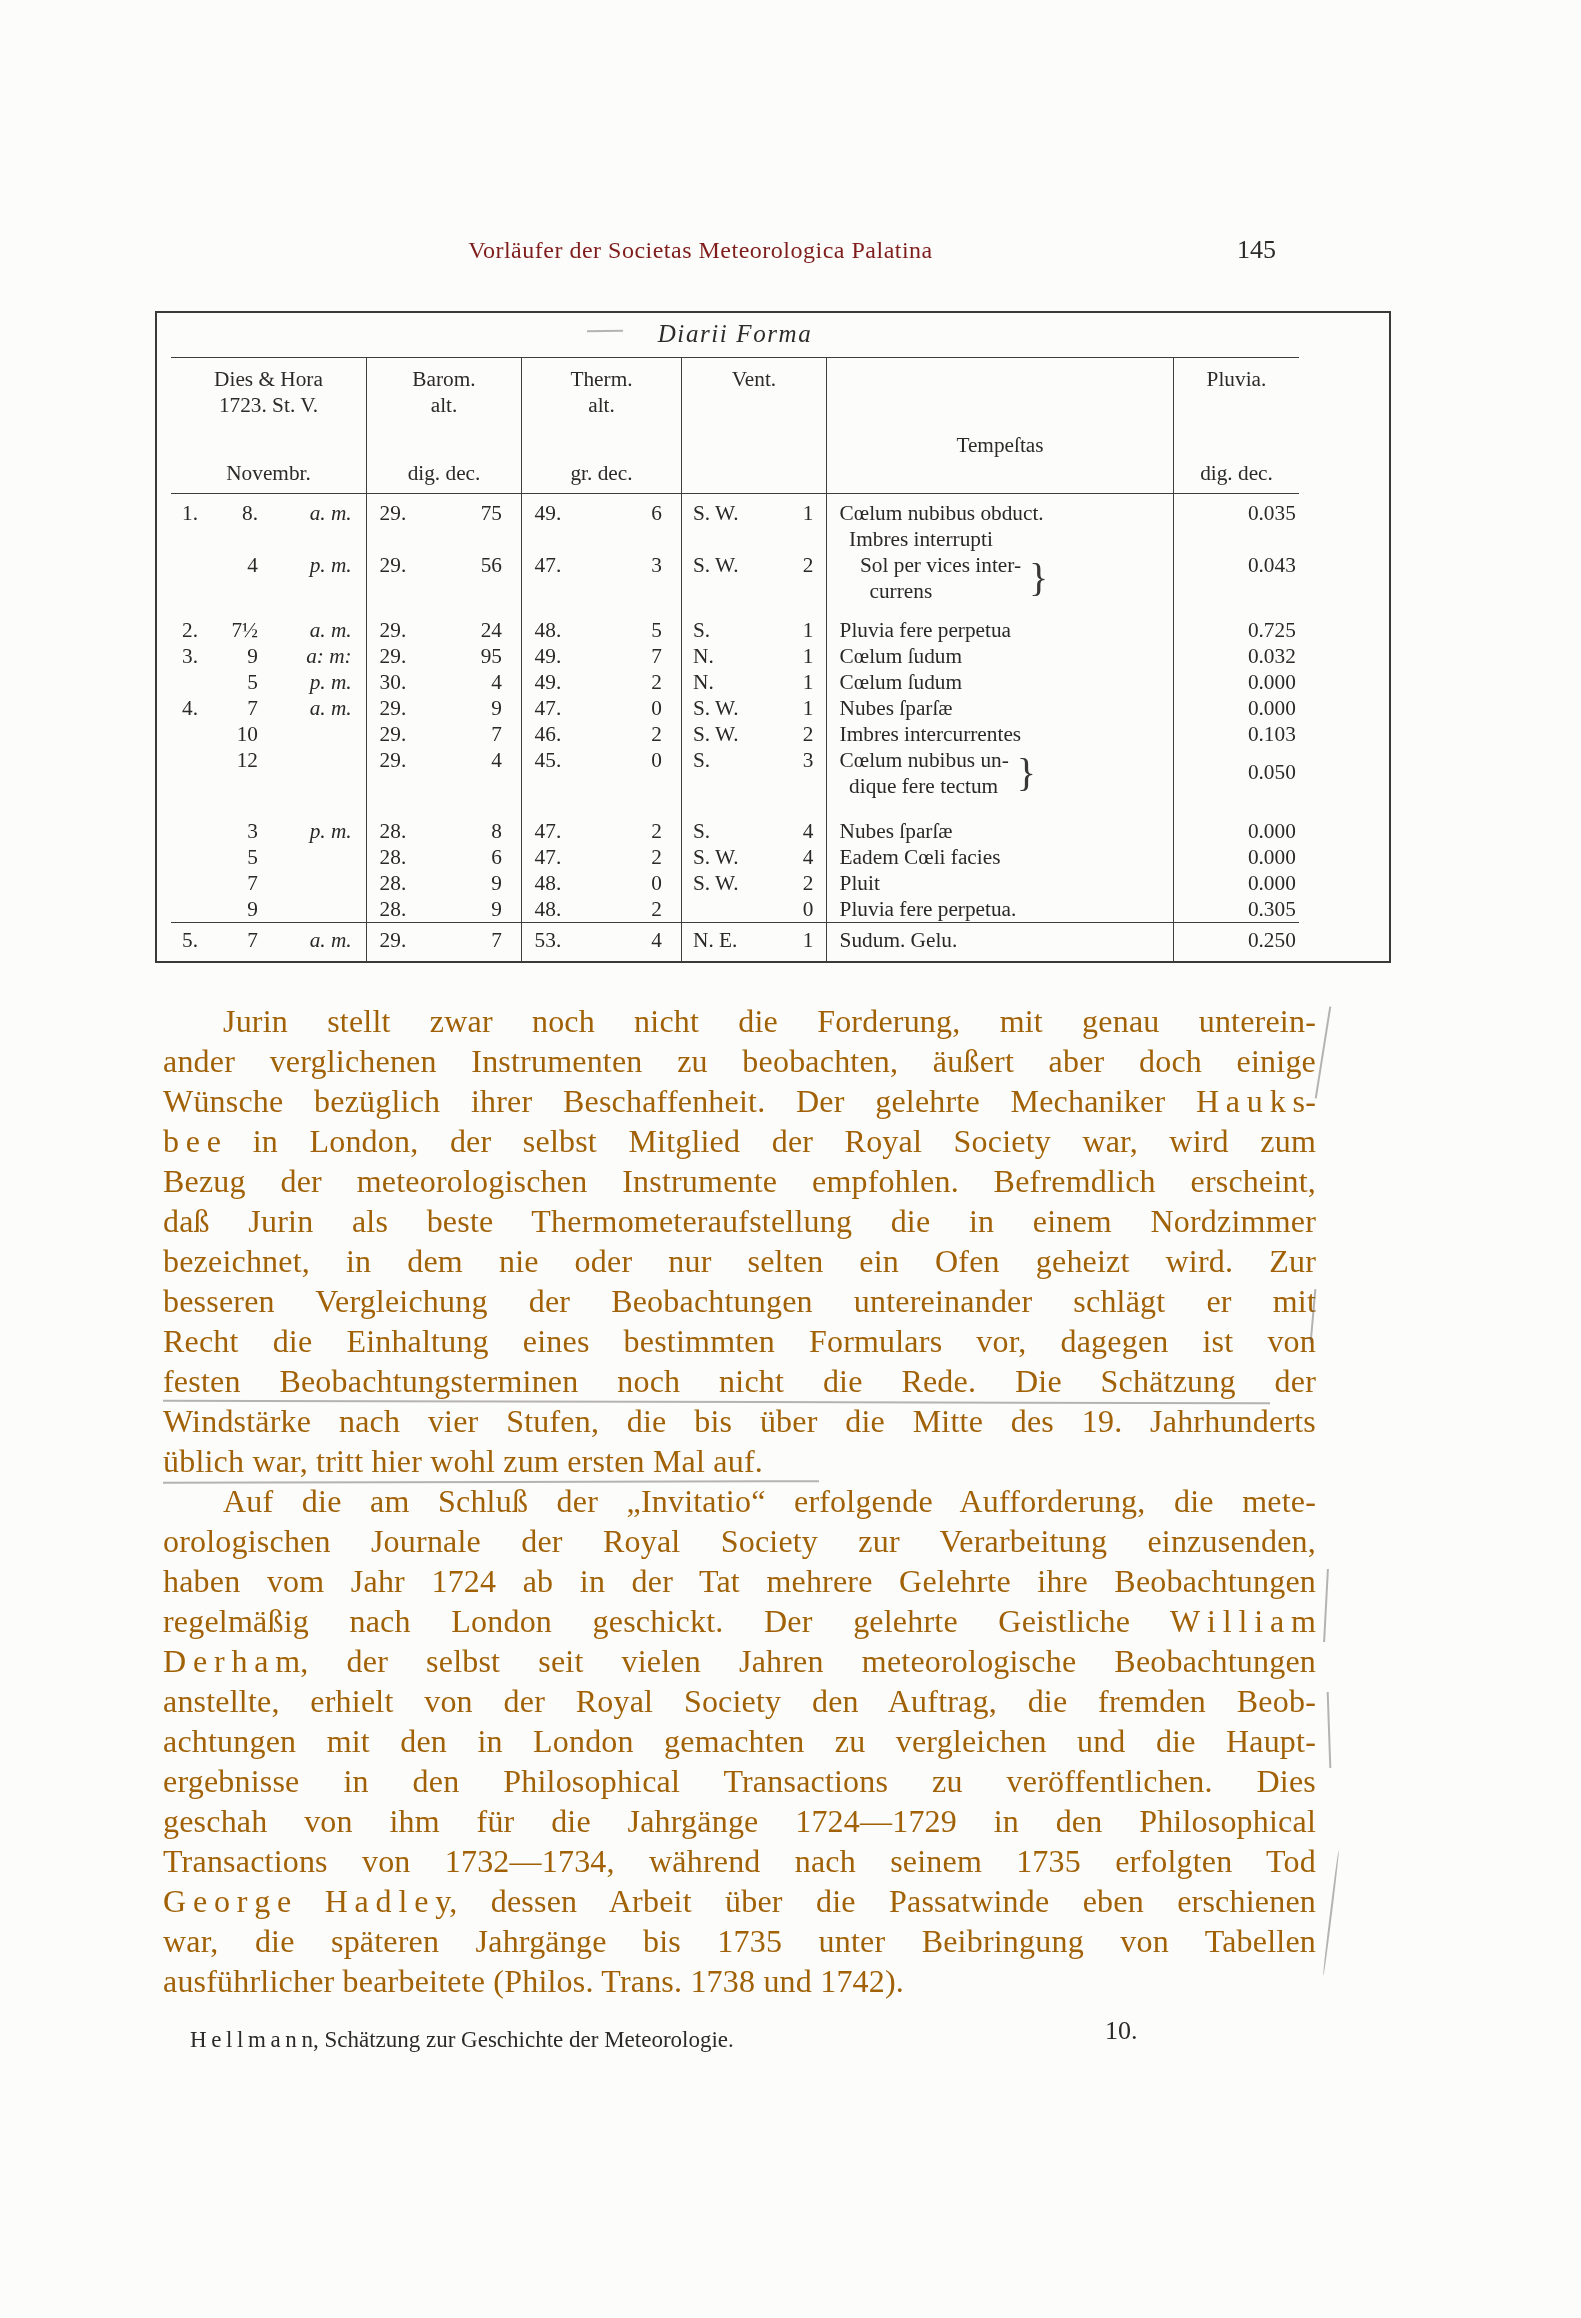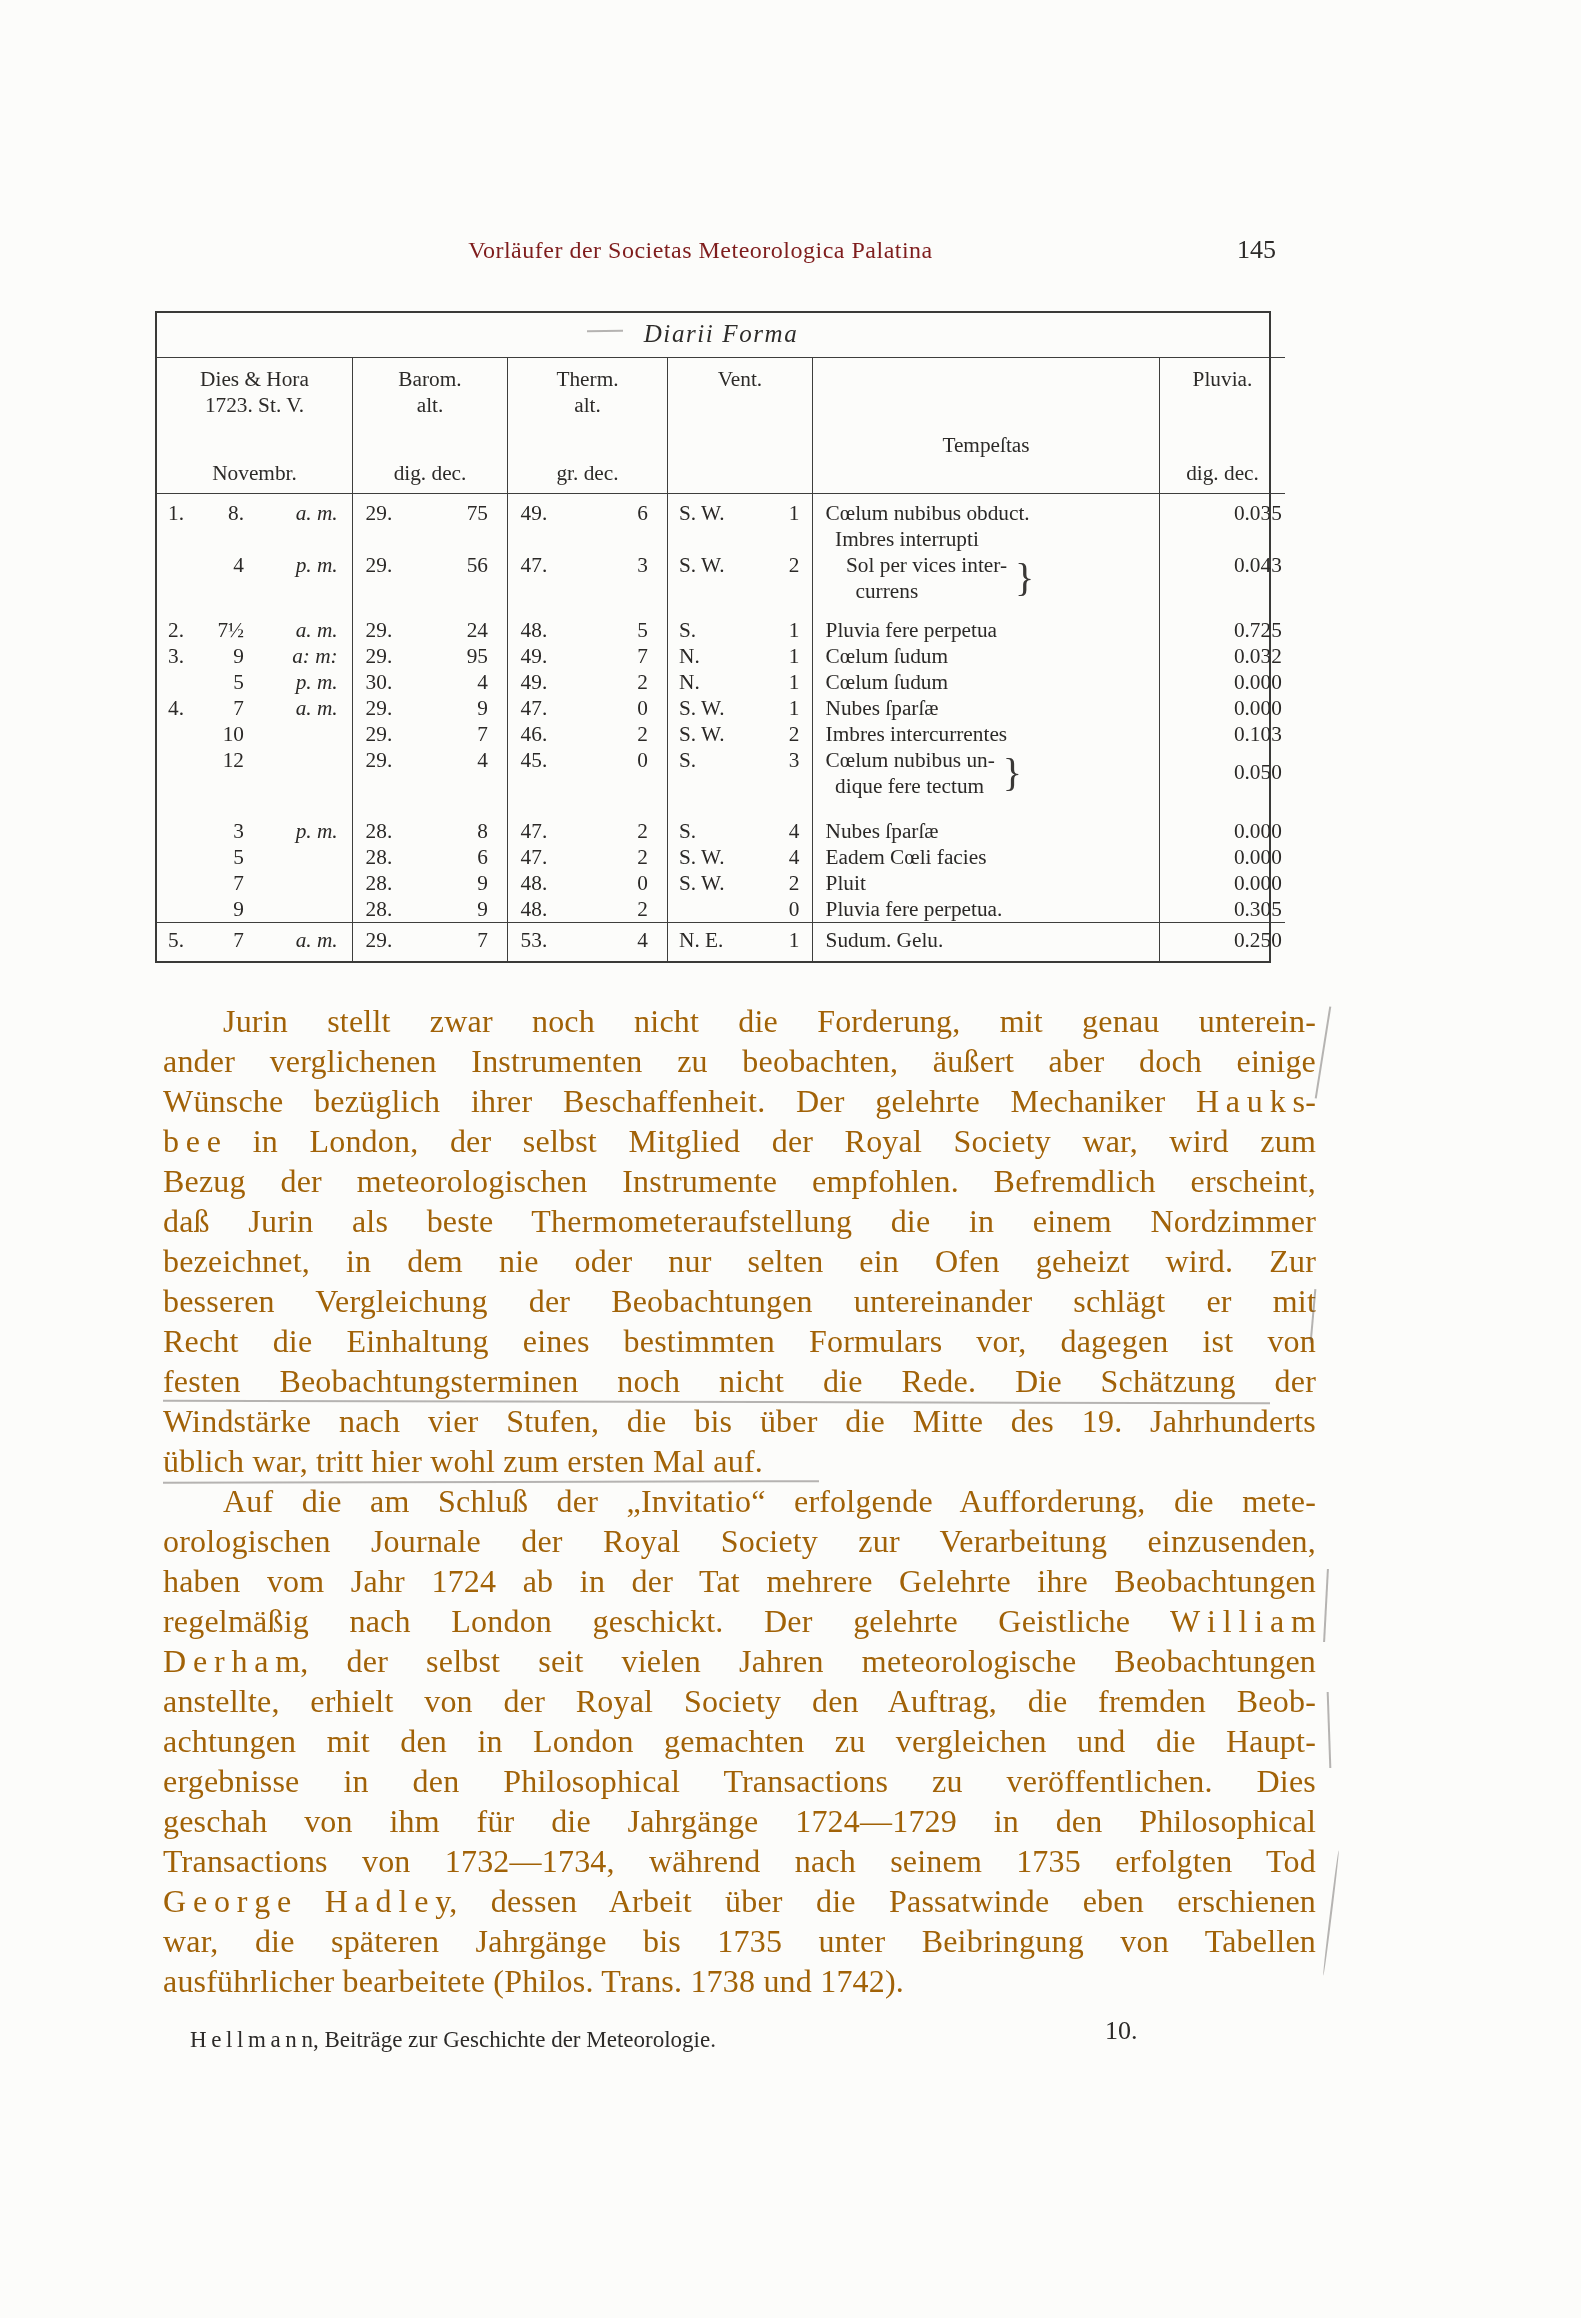--- a/index.html
+++ b/index.html
@@ -6,23 +6,23 @@
   .page{position:relative;width:1581px;height:2319px;margin:0 auto;background:#fcfcfa;
         color:#2a2a28;font-family:"Liberation Serif","DejaVu Serif",serif;overflow:hidden;}
 
   
   .running-head{position:absolute;top:237px;left:163px;width:1153px;height:35px;}
   .head-title{position:absolute;left:17px;right:95px;text-align:center;font-size:24px;
               letter-spacing:0.5px;color:#7f1d1d;}
   .page-number{position:absolute;right:40px;top:-1.6px;font-size:26px;color:#2c2a28;}
 
   
-  .diarii{position:absolute;top:311px;left:155px;width:1116px;box-sizing:border-box;
+  .diarii{position:absolute;top:311px;left:155px;width:1236px;box-sizing:border-box;
           display:grid;grid-template-columns:195px 155px 160px 145px 347px 126px;
-          border:2.4px solid #3a3a38;}
+          border:2.4px solid #3a3a38;padding-left:14px;}
   .t-title{grid-column:1 / -1;text-align:center;font-style:italic;font-size:25px;
            letter-spacing:1.6px;padding:7.1px 0 8.7px;border-bottom:1.6px solid #3e3e3c;color:#2e2c2a;}
   .hc{height:136px;box-sizing:border-box;display:flex;flex-direction:column;
       padding:8px 4.7px 6.3px;border-bottom:1.6px solid #3e3e3c;font-size:21.3px;line-height:26px;
       text-align:center;color:#2d2b29;}
   .hbot{margin-top:auto;}
   .h-temp-label{margin-top:66px;}
   .bl{border-left:1.6px solid #3e3e3c;}
 
   .dc{box-sizing:border-box;font-size:21.3px;line-height:26px;color:#2b2927;
@@ -453,21 +453,21 @@
       <div class="line">achtungen mit den in London gemachten zu vergleichen und die Haupt-</div>
       <div class="line">ergebnisse in den Philosophical Transactions zu veröffentlichen. Dies</div>
       <div class="line">geschah von ihm für die Jahrgänge 1724—1729 in den Philosophical</div>
       <div class="line">Transactions von 1732—1734, während nach seinem 1735 erfolgten Tod</div>
       <div class="line">G e o r g e H a d l e y, dessen Arbeit über die Passatwinde eben erschienen</div>
       <div class="line">war, die späteren Jahrgänge bis 1735 unter Beibringung von Tabellen</div>
       <div class="line last">ausführlicher bearbeitete (Philos. Trans. 1738 und 1742).</div>
     </div>
   </div>
 
-  <div class="footnote">H e l l m a n n, Beiträge zur Geschichte der Meteorologie.</div>
+  <div class="footnote">H e l l m a n n, Schätzung zur Geschichte der Meteorologie.</div>
   <div class="signature">10.</div>
 
   <div class="pencil pm-dash"></div>
   <div class="pencil pm-r1"></div>
   <div class="pencil pm-r2"></div>
   <div class="pencil pm-r3"></div>
   <div class="pencil pm-r4"></div>
   <div class="pencil pm-r5"></div>
   <div class="pencil pm-u1"></div>
   <div class="pencil pm-u2"></div>

